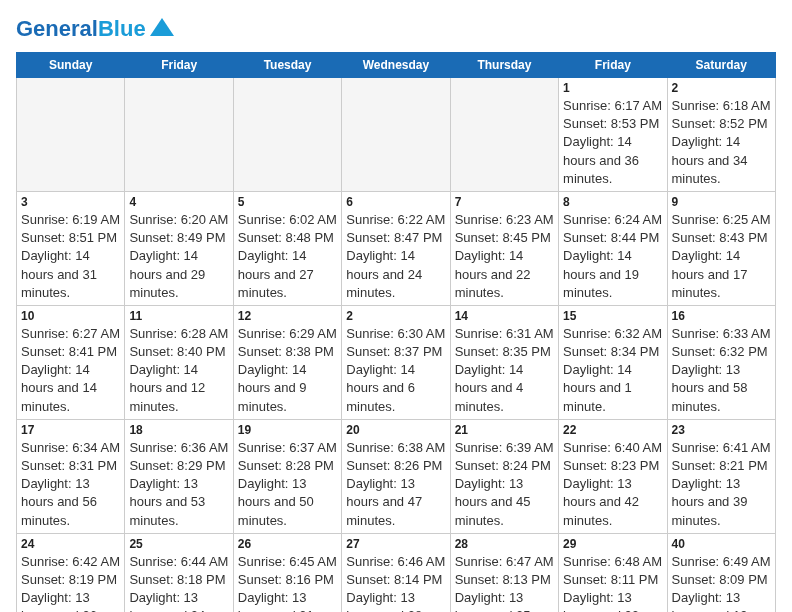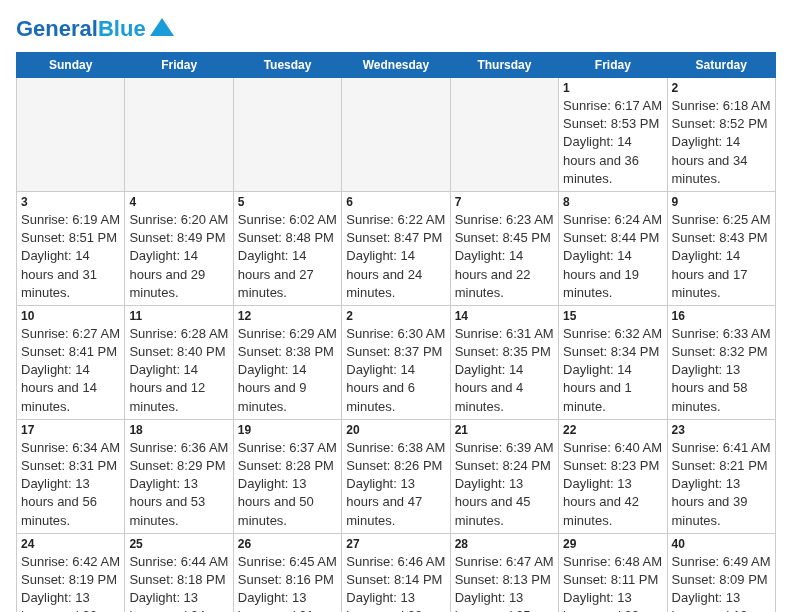--- a/index.html
+++ b/index.html
@@ -223,21 +223,21 @@
           </td>
           <td>
             <span class="day-number">15</span>
             <div class="day-info">Sunrise: 6:32 AM
 Sunset: 8:34 PM
 Daylight: 14 hours and 1 minute.</div>
           </td>
           <td>
             <span class="day-number">16</span>
             <div class="day-info">Sunrise: 6:33 AM
-Sunset: 8:32 PM
+Sunset: 6:32 PM
 Daylight: 13 hours and 58 minutes.</div>
           </td>
         </tr>
         <tr>
           <td>
             <span class="day-number">17</span>
             <div class="day-info">Sunrise: 6:34 AM
 Sunset: 8:31 PM
 Daylight: 13 hours and 56 minutes.</div>
           </td>

